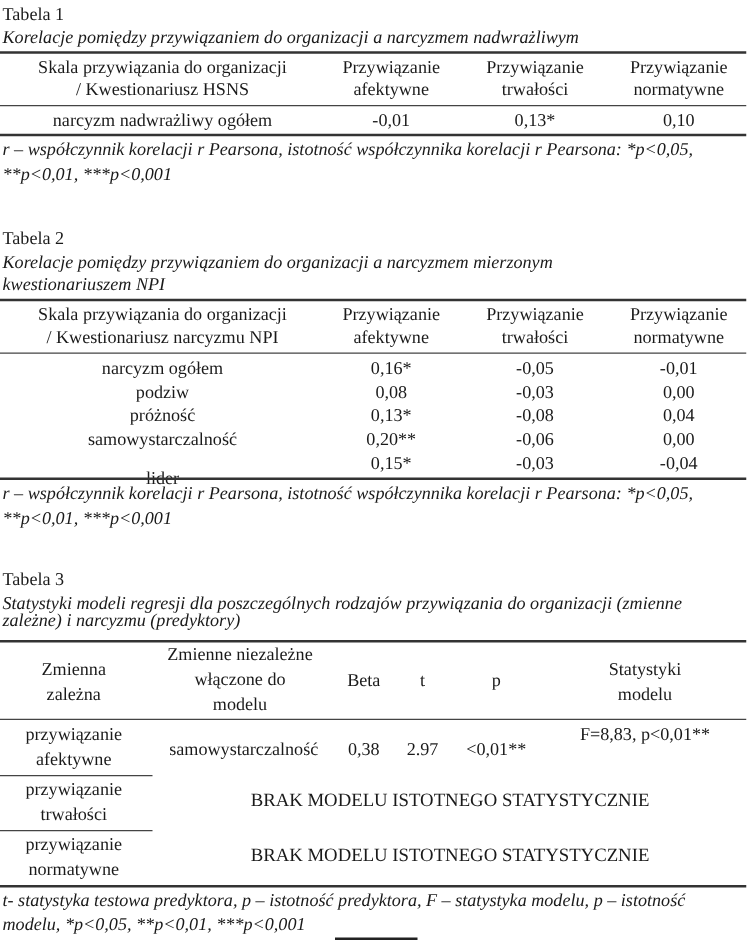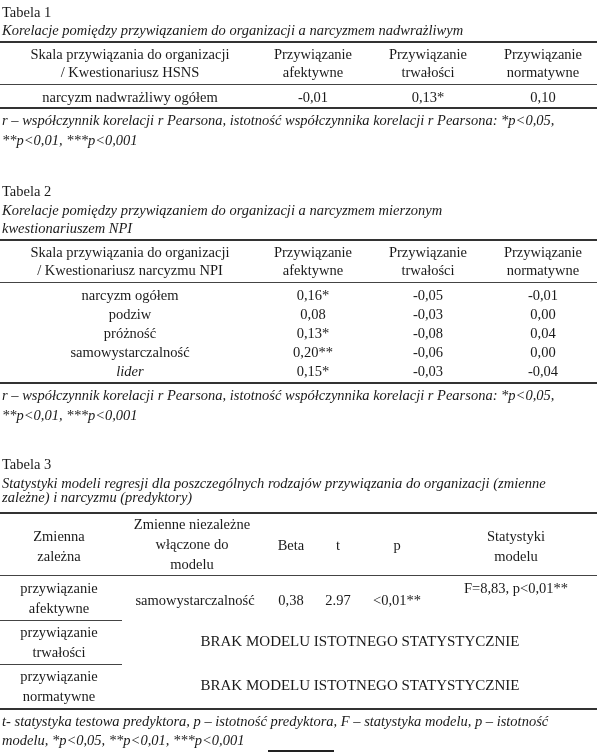--- a/index.html
+++ b/index.html
@@ -96,21 +96,21 @@
     <div class="cell" style="left:378px; width:100px; top:324px;">-0,08</div>
     <div class="cell" style="left:488px; width:110px; top:324px;">0,04</div>
   </div>
   <div>
     <div class="cell" style="left:10px; width:240px; top:343px;">samowystarczalność</div>
     <div class="cell" style="left:258px; width:110px; top:343px;">0,20**</div>
     <div class="cell" style="left:378px; width:100px; top:343px;">-0,06</div>
     <div class="cell" style="left:488px; width:110px; top:343px;">0,00</div>
   </div>
   <div>
-    <div class="cell" style="left:10px; width:240px; top:362px;font-style:italic;">lider</div>
+    <div class="cell" style="left:10px; width:240px; top:374px;">lider</div>
     <div class="cell" style="left:258px; width:110px; top:362px;">0,15*</div>
     <div class="cell" style="left:378px; width:100px; top:362px;">-0,03</div>
     <div class="cell" style="left:488px; width:110px; top:362px;">-0,04</div>
   </div>
   <div class="rule" style="top:382px; width:597px;"></div>
 
   <div class="abs note" style="top:386px;">r – współczynnik korelacji r Pearsona, istotność współczynnika korelacji r Pearsona: *p&lt;0,05,</div>
   <div class="abs note" style="top:406px;">**p&lt;0,01, ***p&lt;0,001</div>
 </div>
 

